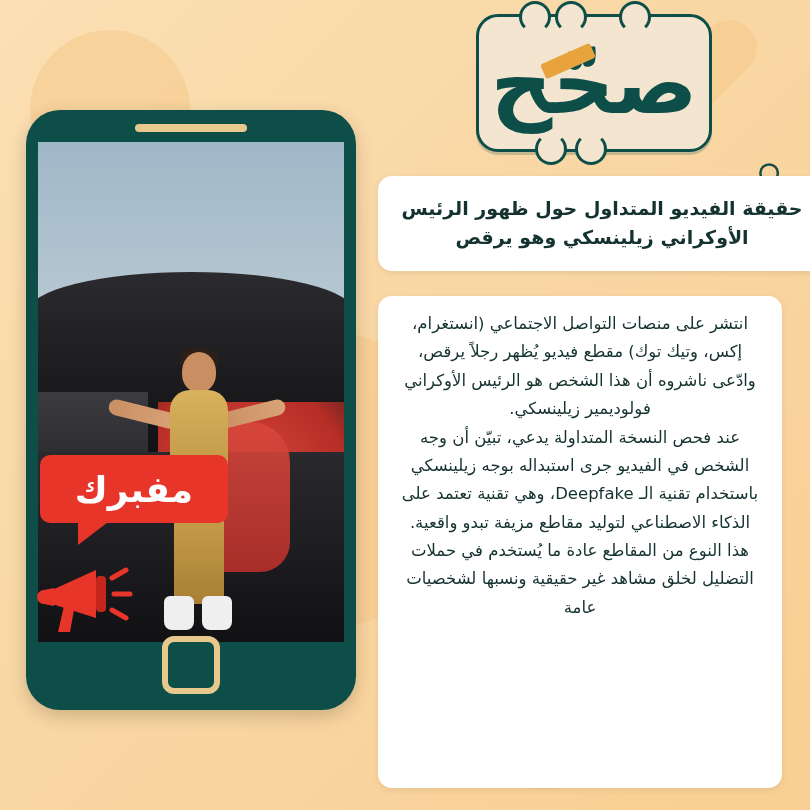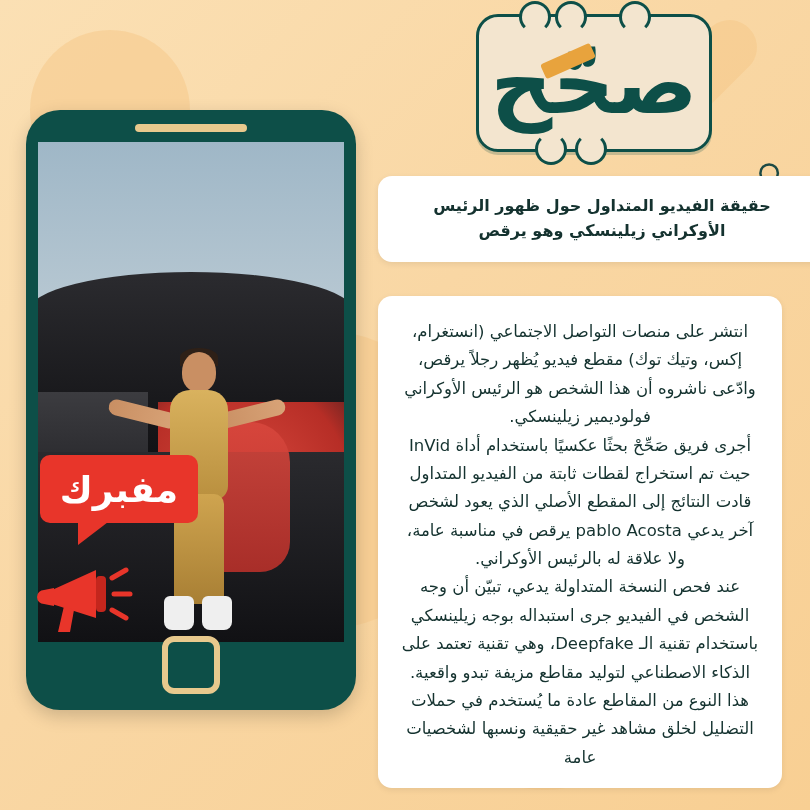--- a/index.html
+++ b/index.html
@@ -202,21 +202,21 @@
     background: linear-gradient(180deg,#d8473d 0%, #b8302a 100%);
     border-radius: 0 40px 30px 0;
     opacity: .9;
   }
 
   
   .callout {
     position: absolute;
     left: 40px;
     top: 455px;
-    width: 158px;
+    width: 188px;
     height: 68px;
     background: #e8352a;
     border-radius: 10px;
     display: flex;
     align-items: center;
     justify-content: center;
   }
   .callout .tail {
     position: absolute;
     left: 38px;
@@ -245,34 +245,34 @@
     width: 404px;
     padding: 18px 22px;
     background: #ffffff;
     border-radius: 14px;
     box-shadow: 0 2px 6px rgba(0,0,0,.08);
   }
   .title-card .title {
     direction: rtl;
     text-align: center;
     color: #14322f;
-    font-size: 16px;
+    font-size: 19px;
     font-weight: bold;
     line-height: 1.55;
   }
   .body-card {
     position: absolute;
     left: 378px;
     top: 296px;
     width: 404px;
     height: 492px;
     background: #ffffff;
     border-radius: 14px;
     box-shadow: 0 2px 6px rgba(0,0,0,.08);
-    padding: 22px 20px 10px 20px;
+    padding: 14px 20px 10px 20px;
     box-sizing: border-box;
     overflow: hidden;
   }
   .body-card .body {
     direction: rtl;
     text-align: center;
     color: #14322f;
     font-size: 16.5px;
     line-height: 1.72;
     white-space: pre-line;
@@ -352,17 +352,16 @@
       <path d="M78 50 L92 58" stroke="#e8352a" stroke-width="5" stroke-linecap="round"></path>
     </svg>
   </div>
 
   <div class="title-card">
     <div class="title">حقيقة الفيديو المتداول حول ظهور الرئيس الأوكراني زيلينسكي وهو يرقص</div>
   </div>
 
   <div class="body-card">
     <div class="body">انتشر على منصات التواصل الاجتماعي (انستغرام، إكس، وتيك توك) مقطع فيديو يُظهر رجلاً يرقص، وادّعى ناشروه أن هذا الشخص هو الرئيس الأوكراني فولوديمير زيلينسكي.</div>
-    <div class="body">أجرى فريق صَحِّحْ بحثًا عكسيًا باستخدام أداة InVid حيث تم استخراج لقطات ثابتة من الفيديو المتداول قادت النتائج إلى المقطع الأصلي الذي يعود لشخص آخر يدعي pablo Acosta يرقص في مناسبة عامة، ولا علاقة له بالرئيس الأوكراني.</div>
     <div class="body">عند فحص النسخة المتداولة يدعي، تبيّن أن وجه الشخص في الفيديو جرى استبداله بوجه زيلينسكي باستخدام تقنية الـ Deepfake، وهي تقنية تعتمد على الذكاء الاصطناعي لتوليد مقاطع مزيفة تبدو واقعية. هذا النوع من المقاطع عادة ما يُستخدم في حملات التضليل لخلق مشاهد غير حقيقية ونسبها لشخصيات عامة</div>
   </div>
 
 </div>
 
 </body></html>

